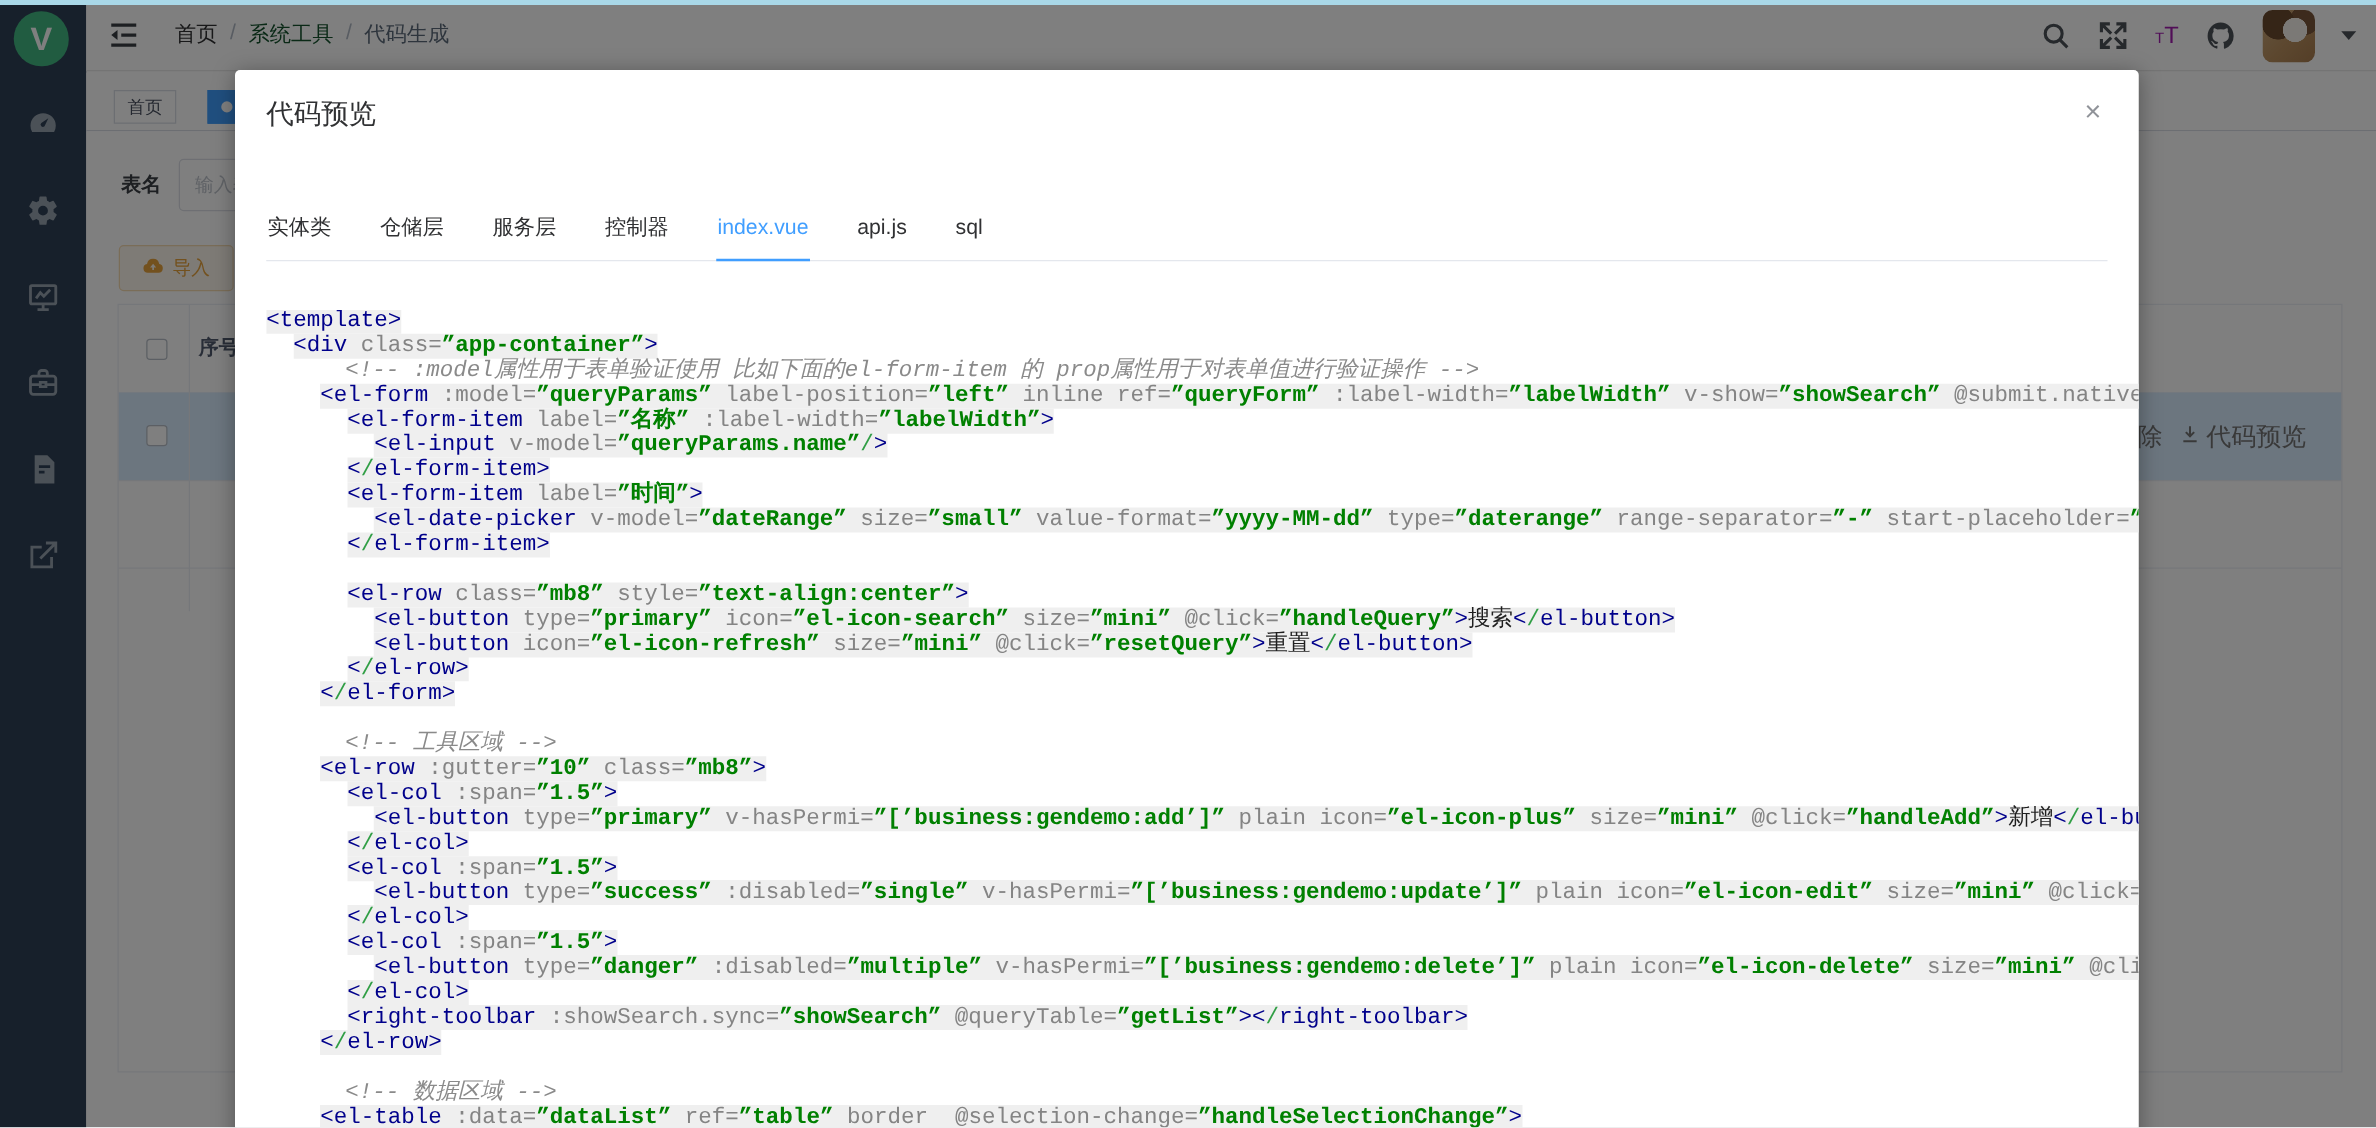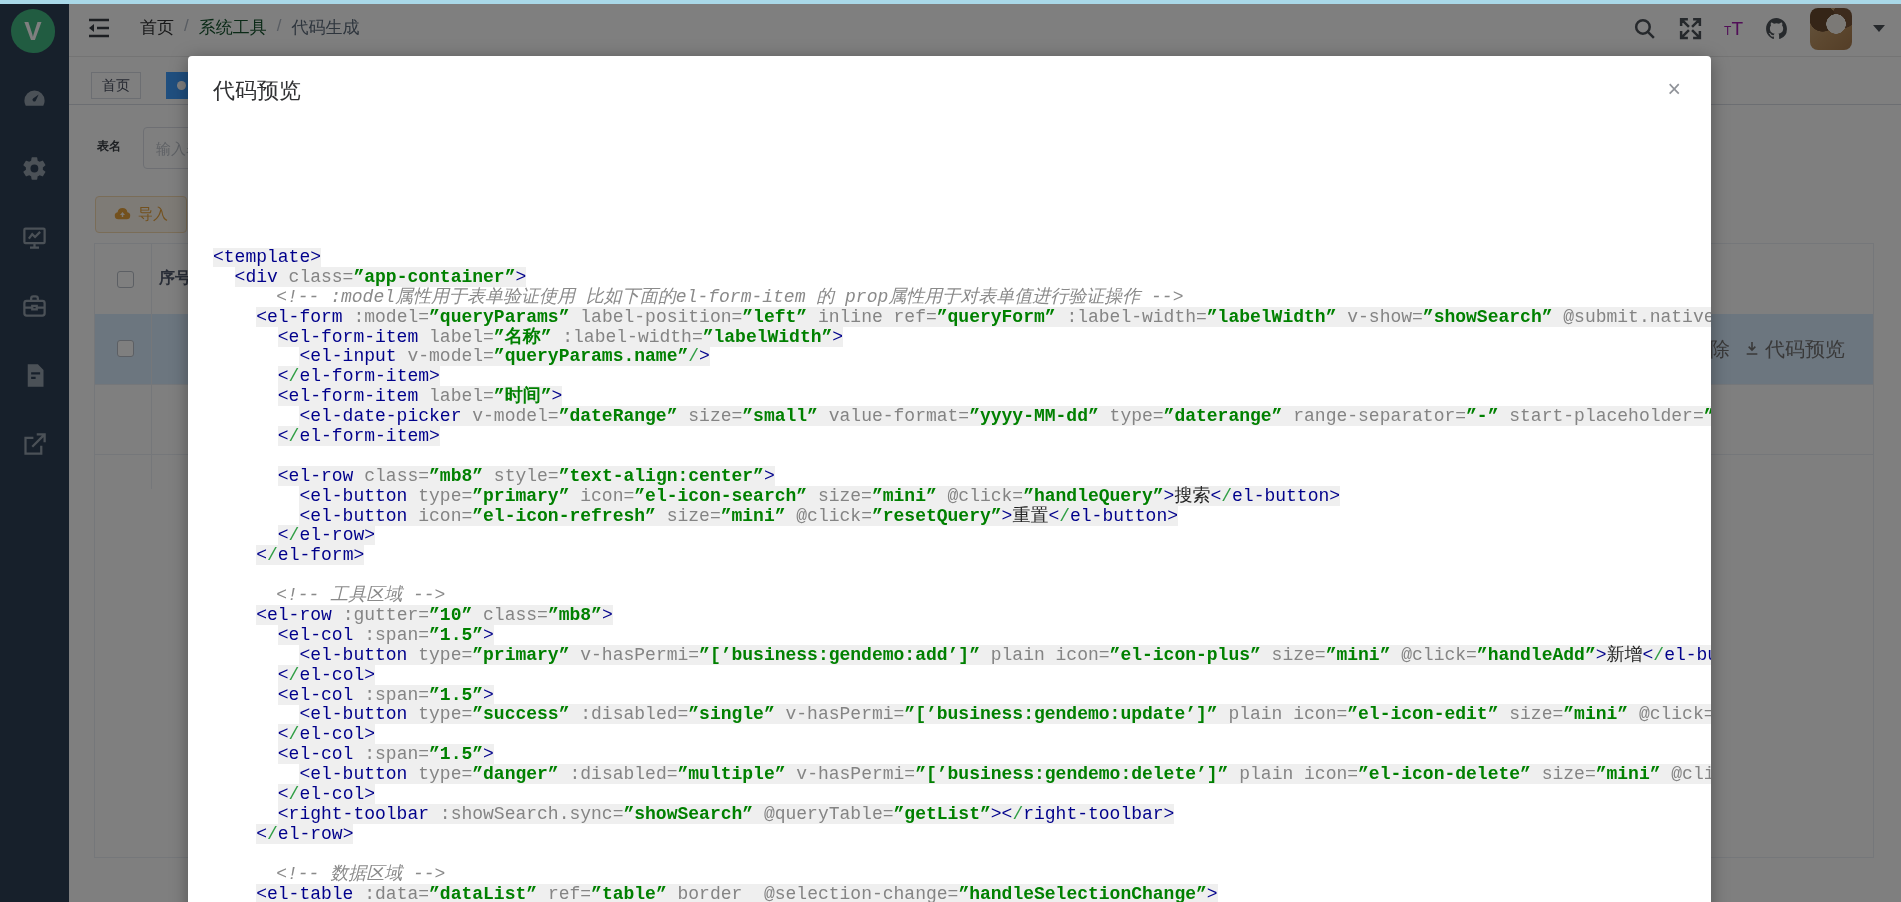--- a/index.html
+++ b/index.html
@@ -31,21 +31,21 @@
                        radial-gradient(circle at 80% 20%, #7b573a 0 24%, transparent 25%),
                        linear-gradient(135deg,#c9a97e 0%, #b98f5e 55%, #a87c4f 100%); }
   .caret-down { width:0; height:0; border-left:6px solid transparent; border-right:6px solid transparent; border-top:7px solid #4c5259; cursor:pointer; }
 
   .tagsbar { position:absolute; left:69px; top:58px; width:1832px; height:47px; background:#fff; border-bottom:1px solid #d8dce5; z-index:1; }
   .tag-item { position:absolute; top:14px; height:27px; display:flex; align-items:center; padding:0 10px; font-size:14px; border:1px solid #d8dce5; background:#fff; color:#495060; cursor:pointer; white-space:nowrap; }
   .tag-item.active { background:#409eff; border-color:#409eff; color:#fff; }
   .tag-dot { width:9px; height:9px; border-radius:50%; background:#fff; margin-right:6px; }
 
   .content { position:absolute; left:69px; top:105px; width:1832px; height:797px; background:#fff; z-index:1; }
-  .query-label { position:absolute; left:28px; top:33px; font-size:12px; font-weight:bold; color:#3a3f45; }
+  .query-label { position:absolute; left:28px; top:33px; font-size:16px; font-weight:bold; color:#3a3f45; }
   .query-input { position:absolute; left:74px; top:22px; width:150px; height:42px; border:1px solid #dcdfe6; border-radius:4px; background:#fff; font-size:15px; color:#606266; padding:0 12px; outline:none; font-family:"Liberation Sans",sans-serif; }
   .query-input::placeholder { color:#bfc4cc; }
   .import-btn { position:absolute; left:26px; top:91px; height:37px; padding:0 18px; display:flex; align-items:center; gap:7px; background:#fdf6ec; border:1px solid #f5dab1; border-radius:4px; color:#e6a23c; font-size:15px; cursor:pointer; }
   .import-btn svg { width:17px; height:17px; }
 
   .gtable { position:absolute; left:25px; top:138px; width:1780px; height:615px; border:1px solid #ebeef5; background:#fff; }
   .gtable .hline { position:absolute; left:0; width:100%; height:1px; background:#ebeef5; }
   .gtable .vline { position:absolute; top:0; width:1px; height:245px; background:#ebeef5; }
   .sel-row { position:absolute; left:0; top:70px; width:100%; height:70px; background:#d9ecff; }
   .cbx { position:absolute; width:17px; height:17px; border:1px solid #b8bfc8; border-radius:3px; background:#fff; cursor:pointer; }
@@ -185,17 +185,18 @@
         </span>
       </div>
     </div>
   </div>
 
   <div class="overlay"></div>
 
   <div class="modal">
     <div class="modal-title">代码预览</div>
     <div class="modal-close">×</div>
+    <div class="mtabs"><span class="mtab">实体类</span><span class="mtab">仓储层</span><span class="mtab">服务层</span><span class="mtab">控制器</span><span class="mtab active">index.vue</span><span class="mtab">api.js</span><span class="mtab">sql</span></div>
     <div class="code-pre"><div class="code-line" style="padding-left: 0ch;"><span class="seg"><span class="tk-t">&lt;template&gt;</span></span></div><div class="code-line" style="padding-left: 2ch;"><span class="seg"><span class="tk-t">&lt;div</span><span class="tk-a"> class=</span><span class="tk-v">”app-container”</span><span class="tk-t">&gt;</span></span></div><div class="code-line" style="padding-left: 4ch;"><span class="seg nobg"><span class="tk-c">&lt;!-- :model属性用于表单验证使用 比如下面的el-form-item 的 prop属性用于对表单值进行验证操作 --&gt;</span></span></div><div class="code-line" style="padding-left: 4ch;"><span class="seg"><span class="tk-t">&lt;el-form</span><span class="tk-a"> :model=</span><span class="tk-v">”queryParams”</span><span class="tk-a"> label-position=</span><span class="tk-v">”left”</span><span class="tk-a"> inline ref=</span><span class="tk-v">”queryForm”</span><span class="tk-a"> :label-width=</span><span class="tk-v">”labelWidth”</span><span class="tk-a"> v-show=</span><span class="tk-v">”showSearch”</span><span class="tk-a"> @submit.native.prevent</span></span></div><div class="code-line" style="padding-left: 6ch;"><span class="seg"><span class="tk-t">&lt;el-form-item</span><span class="tk-a"> label=</span><span class="tk-v">”名称”</span><span class="tk-a"> :label-width=</span><span class="tk-v">”labelWidth”</span><span class="tk-t">&gt;</span></span></div><div class="code-line" style="padding-left: 8ch;"><span class="seg"><span class="tk-t">&lt;el-input</span><span class="tk-a"> v-model=</span><span class="tk-v">”queryParams.name”</span><span class="tk-s">/</span><span class="tk-t">&gt;</span></span></div><div class="code-line" style="padding-left: 6ch;"><span class="seg"><span class="tk-t">&lt;</span><span class="tk-s">/</span><span class="tk-t">el-form-item&gt;</span></span></div><div class="code-line" style="padding-left: 6ch;"><span class="seg"><span class="tk-t">&lt;el-form-item</span><span class="tk-a"> label=</span><span class="tk-v">”时间”</span><span class="tk-t">&gt;</span></span></div><div class="code-line" style="padding-left: 8ch;"><span class="seg"><span class="tk-t">&lt;el-date-picker</span><span class="tk-a"> v-model=</span><span class="tk-v">”dateRange”</span><span class="tk-a"> size=</span><span class="tk-v">”small”</span><span class="tk-a"> value-format=</span><span class="tk-v">”yyyy-MM-dd”</span><span class="tk-a"> type=</span><span class="tk-v">”daterange”</span><span class="tk-a"> range-separator=</span><span class="tk-v">”-”</span><span class="tk-a"> start-placeholder=</span><span class="tk-v">”开始日期”</span></span></div><div class="code-line" style="padding-left: 6ch;"><span class="seg"><span class="tk-t">&lt;</span><span class="tk-s">/</span><span class="tk-t">el-form-item&gt;</span></span></div><div class="code-line" style="padding-left: 0ch;"></div><div class="code-line" style="padding-left: 6ch;"><span class="seg"><span class="tk-t">&lt;el-row</span><span class="tk-a"> class=</span><span class="tk-v">”mb8”</span><span class="tk-a"> style=</span><span class="tk-v">”text-align:center”</span><span class="tk-t">&gt;</span></span></div><div class="code-line" style="padding-left: 8ch;"><span class="seg"><span class="tk-t">&lt;el-button</span><span class="tk-a"> type=</span><span class="tk-v">”primary”</span><span class="tk-a"> icon=</span><span class="tk-v">”el-icon-search”</span><span class="tk-a"> size=</span><span class="tk-v">”mini”</span><span class="tk-a"> @click=</span><span class="tk-v">”handleQuery”</span><span class="tk-t">&gt;</span><span class="tk-x">搜索</span><span class="tk-t">&lt;</span><span class="tk-s">/</span><span class="tk-t">el-button&gt;</span></span></div><div class="code-line" style="padding-left: 8ch;"><span class="seg"><span class="tk-t">&lt;el-button</span><span class="tk-a"> icon=</span><span class="tk-v">”el-icon-refresh”</span><span class="tk-a"> size=</span><span class="tk-v">”mini”</span><span class="tk-a"> @click=</span><span class="tk-v">”resetQuery”</span><span class="tk-t">&gt;</span><span class="tk-x">重置</span><span class="tk-t">&lt;</span><span class="tk-s">/</span><span class="tk-t">el-button&gt;</span></span></div><div class="code-line" style="padding-left: 6ch;"><span class="seg"><span class="tk-t">&lt;</span><span class="tk-s">/</span><span class="tk-t">el-row&gt;</span></span></div><div class="code-line" style="padding-left: 4ch;"><span class="seg"><span class="tk-t">&lt;</span><span class="tk-s">/</span><span class="tk-t">el-form&gt;</span></span></div><div class="code-line" style="padding-left: 0ch;"></div><div class="code-line" style="padding-left: 4ch;"><span class="seg nobg"><span class="tk-c">&lt;!-- 工具区域 --&gt;</span></span></div><div class="code-line" style="padding-left: 4ch;"><span class="seg"><span class="tk-t">&lt;el-row</span><span class="tk-a"> :gutter=</span><span class="tk-v">”10”</span><span class="tk-a"> class=</span><span class="tk-v">”mb8”</span><span class="tk-t">&gt;</span></span></div><div class="code-line" style="padding-left: 6ch;"><span class="seg"><span class="tk-t">&lt;el-col</span><span class="tk-a"> :span=</span><span class="tk-v">”1.5”</span><span class="tk-t">&gt;</span></span></div><div class="code-line" style="padding-left: 8ch;"><span class="seg"><span class="tk-t">&lt;el-button</span><span class="tk-a"> type=</span><span class="tk-v">”primary”</span><span class="tk-a"> v-hasPermi=</span><span class="tk-v">”[’business:gendemo:add’]”</span><span class="tk-a"> plain icon=</span><span class="tk-v">”el-icon-plus”</span><span class="tk-a"> size=</span><span class="tk-v">”mini”</span><span class="tk-a"> @click=</span><span class="tk-v">”handleAdd”</span><span class="tk-t">&gt;</span><span class="tk-x">新增</span><span class="tk-t">&lt;</span><span class="tk-s">/</span><span class="tk-t">el-button&gt;</span></span></div><div class="code-line" style="padding-left: 6ch;"><span class="seg"><span class="tk-t">&lt;</span><span class="tk-s">/</span><span class="tk-t">el-col&gt;</span></span></div><div class="code-line" style="padding-left: 6ch;"><span class="seg"><span class="tk-t">&lt;el-col</span><span class="tk-a"> :span=</span><span class="tk-v">”1.5”</span><span class="tk-t">&gt;</span></span></div><div class="code-line" style="padding-left: 8ch;"><span class="seg"><span class="tk-t">&lt;el-button</span><span class="tk-a"> type=</span><span class="tk-v">”success”</span><span class="tk-a"> :disabled=</span><span class="tk-v">”single”</span><span class="tk-a"> v-hasPermi=</span><span class="tk-v">”[’business:gendemo:update’]”</span><span class="tk-a"> plain icon=</span><span class="tk-v">”el-icon-edit”</span><span class="tk-a"> size=</span><span class="tk-v">”mini”</span><span class="tk-a"> @click=</span></span></div><div class="code-line" style="padding-left: 6ch;"><span class="seg"><span class="tk-t">&lt;</span><span class="tk-s">/</span><span class="tk-t">el-col&gt;</span></span></div><div class="code-line" style="padding-left: 6ch;"><span class="seg"><span class="tk-t">&lt;el-col</span><span class="tk-a"> :span=</span><span class="tk-v">”1.5”</span><span class="tk-t">&gt;</span></span></div><div class="code-line" style="padding-left: 8ch;"><span class="seg"><span class="tk-t">&lt;el-button</span><span class="tk-a"> type=</span><span class="tk-v">”danger”</span><span class="tk-a"> :disabled=</span><span class="tk-v">”multiple”</span><span class="tk-a"> v-hasPermi=</span><span class="tk-v">”[’business:gendemo:delete’]”</span><span class="tk-a"> plain icon=</span><span class="tk-v">”el-icon-delete”</span><span class="tk-a"> size=</span><span class="tk-v">”mini”</span><span class="tk-a"> @click=</span></span></div><div class="code-line" style="padding-left: 6ch;"><span class="seg"><span class="tk-t">&lt;</span><span class="tk-s">/</span><span class="tk-t">el-col&gt;</span></span></div><div class="code-line" style="padding-left: 6ch;"><span class="seg"><span class="tk-t">&lt;right-toolbar</span><span class="tk-a"> :showSearch.sync=</span><span class="tk-v">”showSearch”</span><span class="tk-a"> @queryTable=</span><span class="tk-v">”getList”</span><span class="tk-t">&gt;</span><span class="tk-t">&lt;</span><span class="tk-s">/</span><span class="tk-t">right-toolbar&gt;</span></span></div><div class="code-line" style="padding-left: 4ch;"><span class="seg"><span class="tk-t">&lt;</span><span class="tk-s">/</span><span class="tk-t">el-row&gt;</span></span></div><div class="code-line" style="padding-left: 0ch;"></div><div class="code-line" style="padding-left: 4ch;"><span class="seg nobg"><span class="tk-c">&lt;!-- 数据区域 --&gt;</span></span></div><div class="code-line" style="padding-left: 4ch;"><span class="seg"><span class="tk-t">&lt;el-table</span><span class="tk-a"> :data=</span><span class="tk-v">”dataList”</span><span class="tk-a"> ref=</span><span class="tk-v">”table”</span><span class="tk-a"> border  @selection-change=</span><span class="tk-v">”handleSelectionChange”</span><span class="tk-t">&gt;</span></span></div></div>
   </div>
 
   <div class="progress-line"></div>
 </div>
 
 </body></html>

